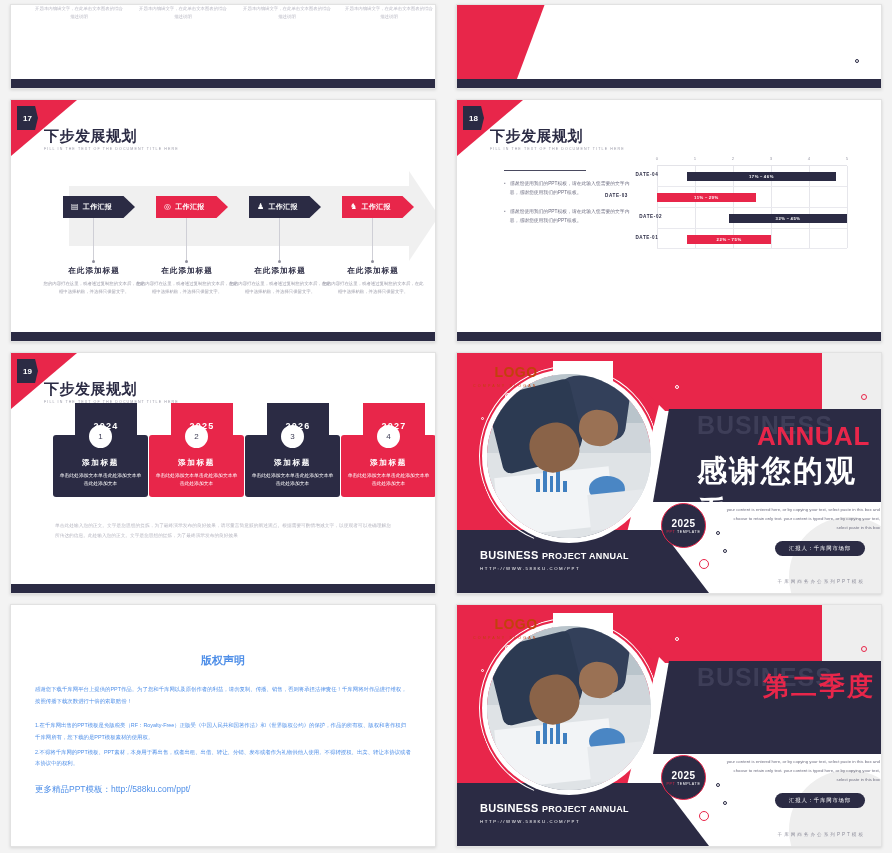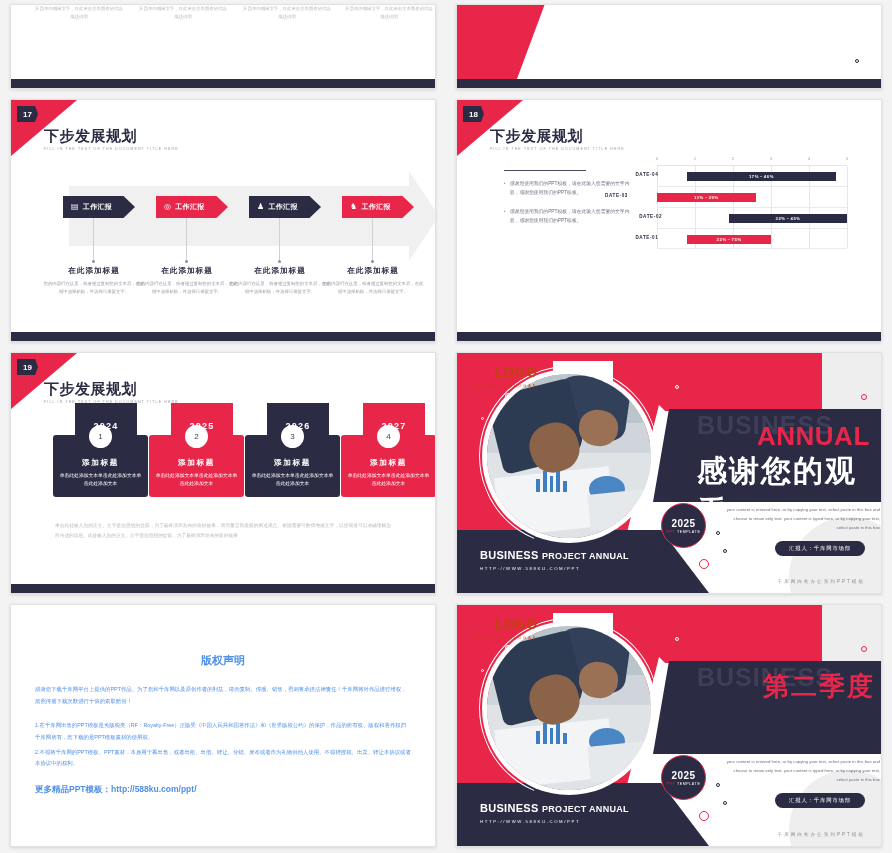--- a/index.html
+++ b/index.html
@@ -30,21 +30,21 @@
     position:absolute; left:0; right:0; bottom:0; height:9px;
     background:#2b2b44;
   }
   .corner-red{
     position:absolute; left:0; top:0; width:66px; height:56px;
     background:#e8264a;
     clip-path:polygon(0 0,100% 0,0 100%);
   }
   .numtag{
     position:absolute; left:6px; top:6px;
-    width:21px; height:16px; background:#2b2b44; color:#fff;
+    width:21px; height:24px; background:#2b2b44; color:#fff;
     font-size:8px; font-weight:bold; display:flex;
     align-items:center; justify-content:center;
     clip-path:polygon(0 0,86% 0,100% 50%,86% 100%,0 100%);
     z-index:3;
   }
   .hdr{ position:absolute; left:33px; top:4px; z-index:3; }
   .hdr .t{ font-size:15px; font-weight:bold; color:#2b2b44; letter-spacing:.5px; line-height:1.1;margin-top:24px; }
   .hdr .s{ font-size:3.6px; color:#9a9aa8; letter-spacing:1.1px; margin-top:2px; transform:scale(1,1); }
 
   
@@ -205,21 +205,21 @@
     position:absolute; right:16px; bottom:9px; z-index:6;
     font-size:4.6px; letter-spacing:2px; color:#8b8b99;
   }
   .ocirc{ position:absolute; border-radius:50%; z-index:6; }
 
   
   .cp{ position:absolute; inset:0; background:#fff; color:#4f8fe8; padding:14px 24px; }
   .cp h2{ text-align:center; font-size:11px; color:#4f8fe8; font-weight:bold; margin:34px 0 16px; }
   .cp p{ font-size:5.4px; line-height:2.2; color:#4f8fe8; margin-bottom:3px; }
   .cp .gap{ height:9px; }
-  .cp .more{ font-size:8.5px; margin-top:14px; color:#4f8fe8; font-weight:bold; }
+  .cp .more{ font-size:8.5px; margin-top:14px; color:#4f8fe8; font-weight:normal; }
 
   
   .ph{ position:absolute; inset:0; background:#cfd5da; }
   .ph .desk{ position:absolute; left:0; right:0; bottom:0; height:52%; background:#dfe3e6; }
   .ph .paper{ position:absolute; left:6%; bottom:4%; width:70%; height:36%; background:#f2f4f6; transform:rotate(-6deg); }
   .ph .bluebars{ position:absolute; left:30%; bottom:28%; width:34%; height:16%; }
   .ph .bb{ position:absolute; bottom:0; width:7%; background:#3f7fc0; }
   .ph .pie{ position:absolute; left:62%; bottom:22%; width:22%; height:16%; border-radius:50%; background:#4a86c4; }
   .ph .kb{ position:absolute; right:4%; bottom:6%; width:34%; height:22%; background:#e6e9ec; transform:rotate(-6deg); }
   .ph .arm{ position:absolute; left:4%; top:8%; width:52%; height:48%; background:#2c3a52; border-radius:40% 8% 30% 10%; transform:rotate(-14deg); }

